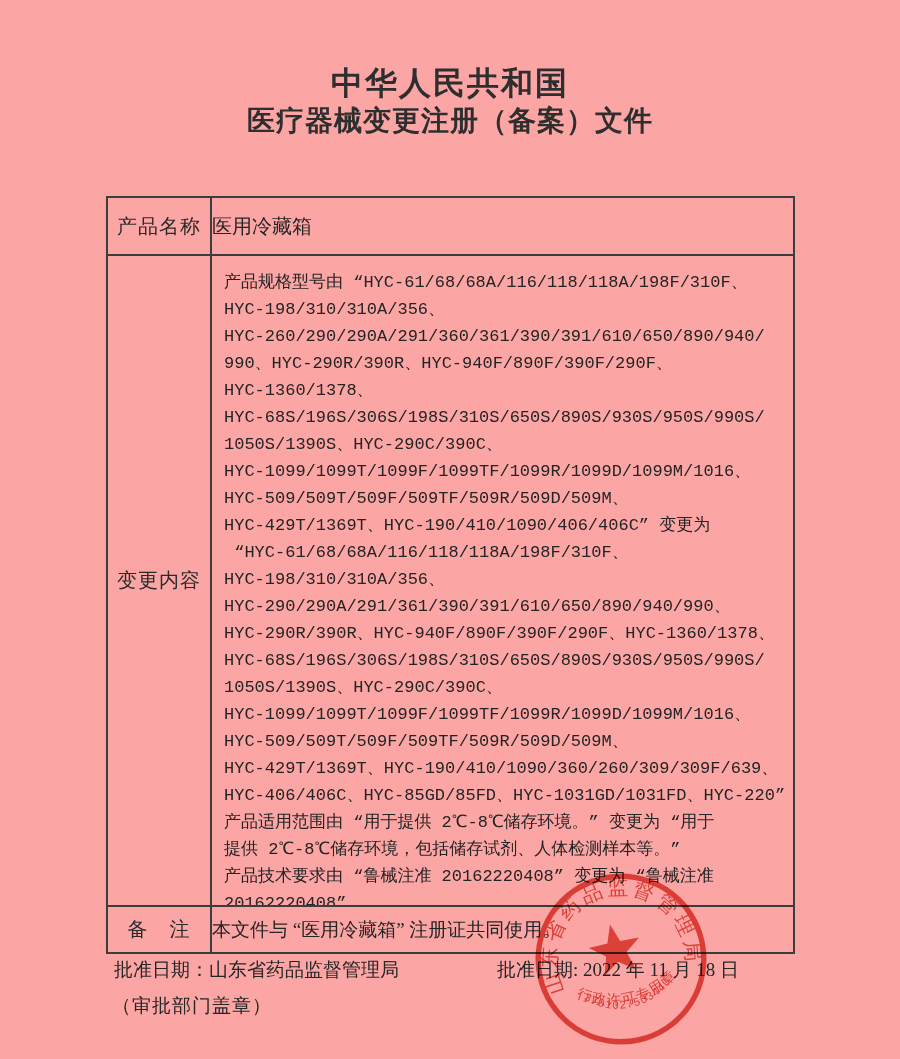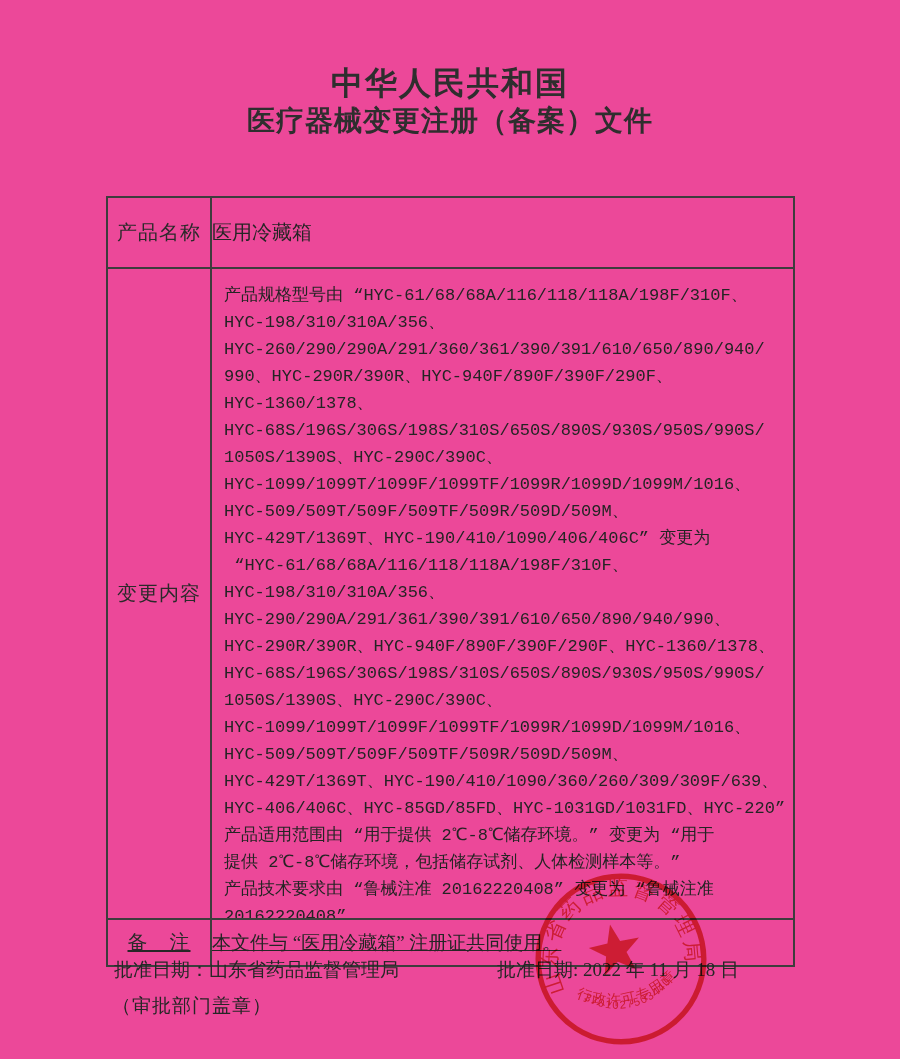--- a/index.html
+++ b/index.html
@@ -1,21 +1,21 @@
 <!DOCTYPE html>
 <html><head>
 <meta charset="utf-8">
 <style>
   html,body{margin:0;padding:0;}
   body{
     width:900px;height:1059px;position:relative;background:#fefefdf5;
     font-family:"Liberation Serif","DejaVu Serif",serif;color:#262626;
     overflow:hidden;
   }
-  .page{position:absolute;inset:0;background:#ec4899;}
+  .page{position:absolute;inset:0;background:#fca5a5;}
 
   .title{
     position:absolute;left:0;width:900px;text-align:center;
     font-family:"Liberation Sans","DejaVu Sans",sans-serif;
     font-weight:600;color:#2e2e2e;
   }
   .title-1{top:62px;font-size:32px;letter-spacing:2px;}
   .title-2{top:102px;font-size:28px;letter-spacing:1px;}
 
   .regline{
@@ -27,23 +27,23 @@
     border:2px solid #3d3d3d;background:transparent;
   }
   .t-row{display:flex;border-top:2px solid #3d3d3d;}
   .t-row:first-child{border-top:none;}
   .cell-label{
     width:102px;flex:none;border-right:2px solid #3d3d3d;
     display:flex;align-items:center;justify-content:center;
     font-size:20px;letter-spacing:1px;color:#2a2a2a;
   }
   .cell-content{flex:1;display:flex;align-items:center;padding-left:0;font-size:20px;color:#252525;overflow:hidden;}
-  .row-1{height:69px;}
+  .row-1{height:56px;}
   .row-2{height:649px;}
-  .row-3{height:45px;text-decoration:underline;}
+  .row-3{height:45px;}
   .change-text{
     display:block;align-items:flex-start;
     white-space:pre;line-height:27px;font-size:17px;
     padding:13px 4px 0 12px;
     font-family:"Liberation Mono","DejaVu Sans Mono",monospace;
     color:#242424;
   }
   .remarks-text{font-size:19px;}
 
   .footer-dept{position:absolute;left:114px;top:957px;font-size:19px;}

